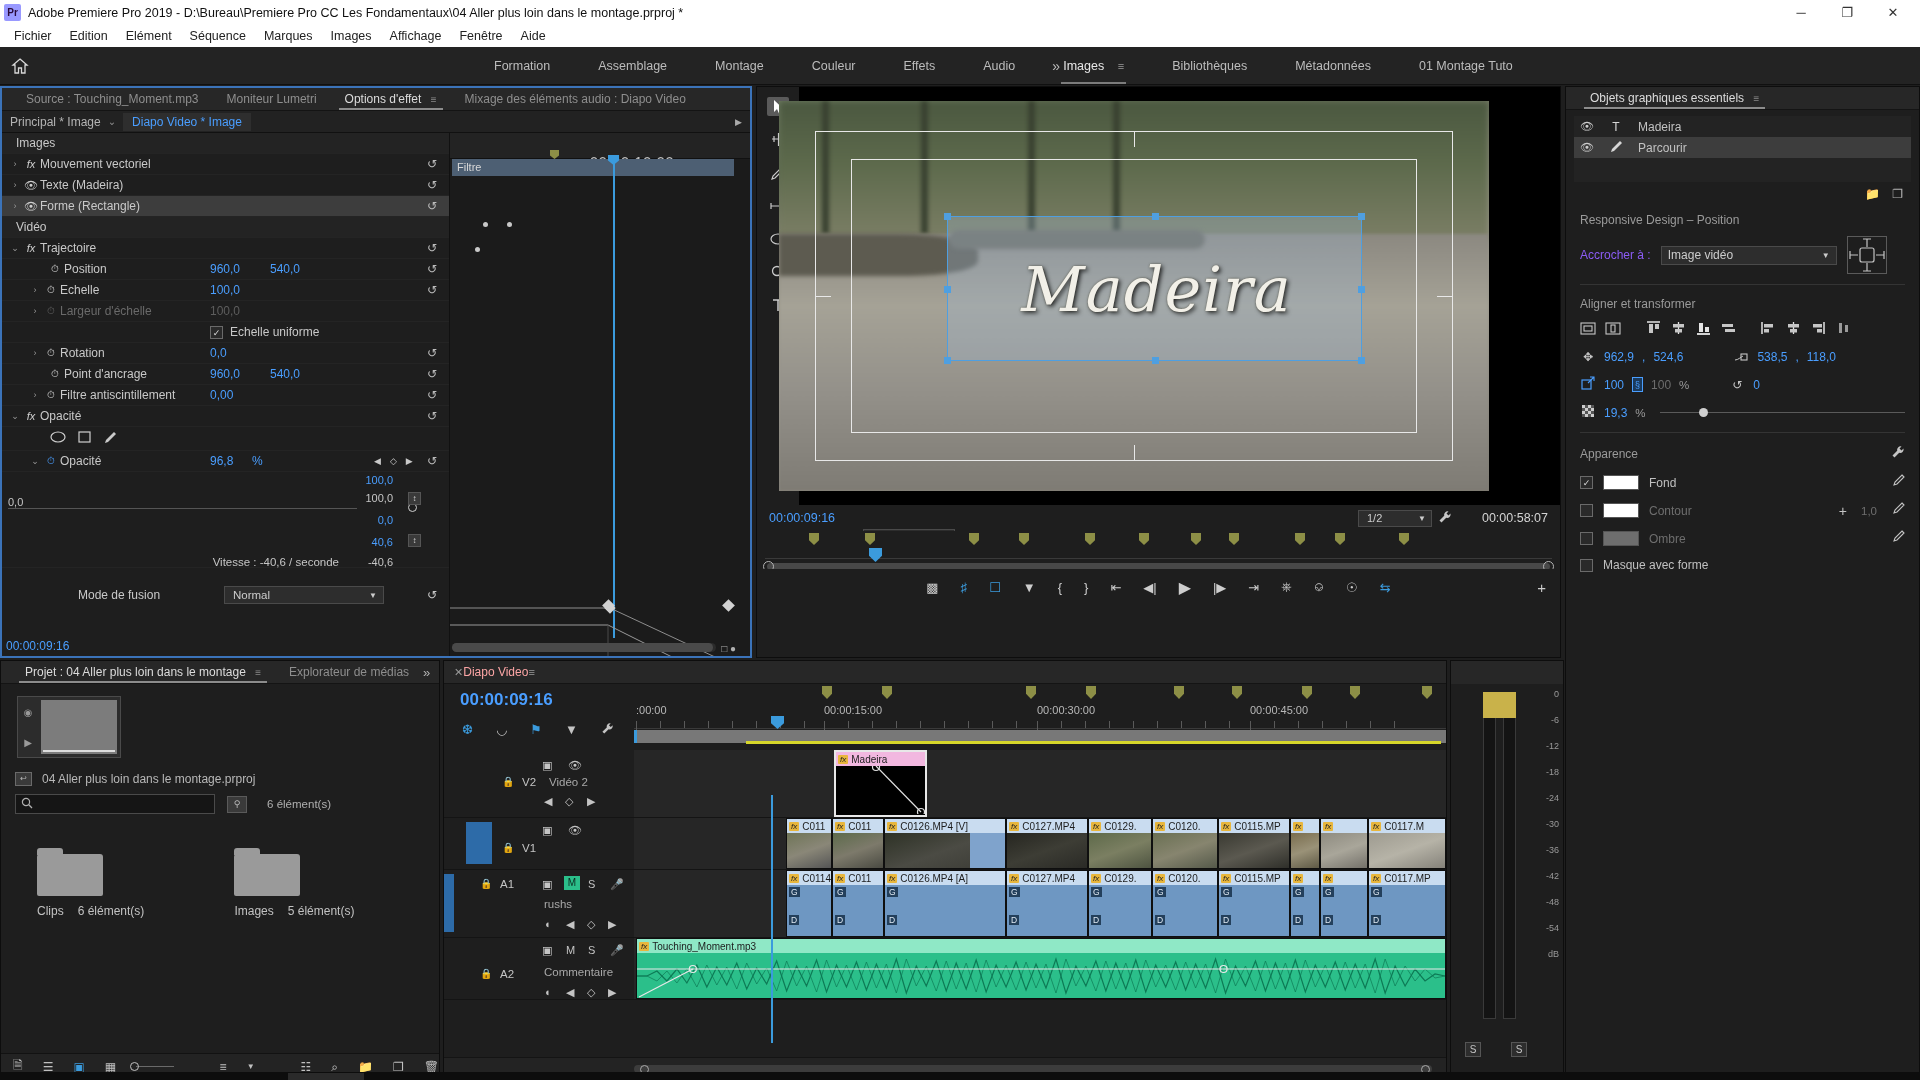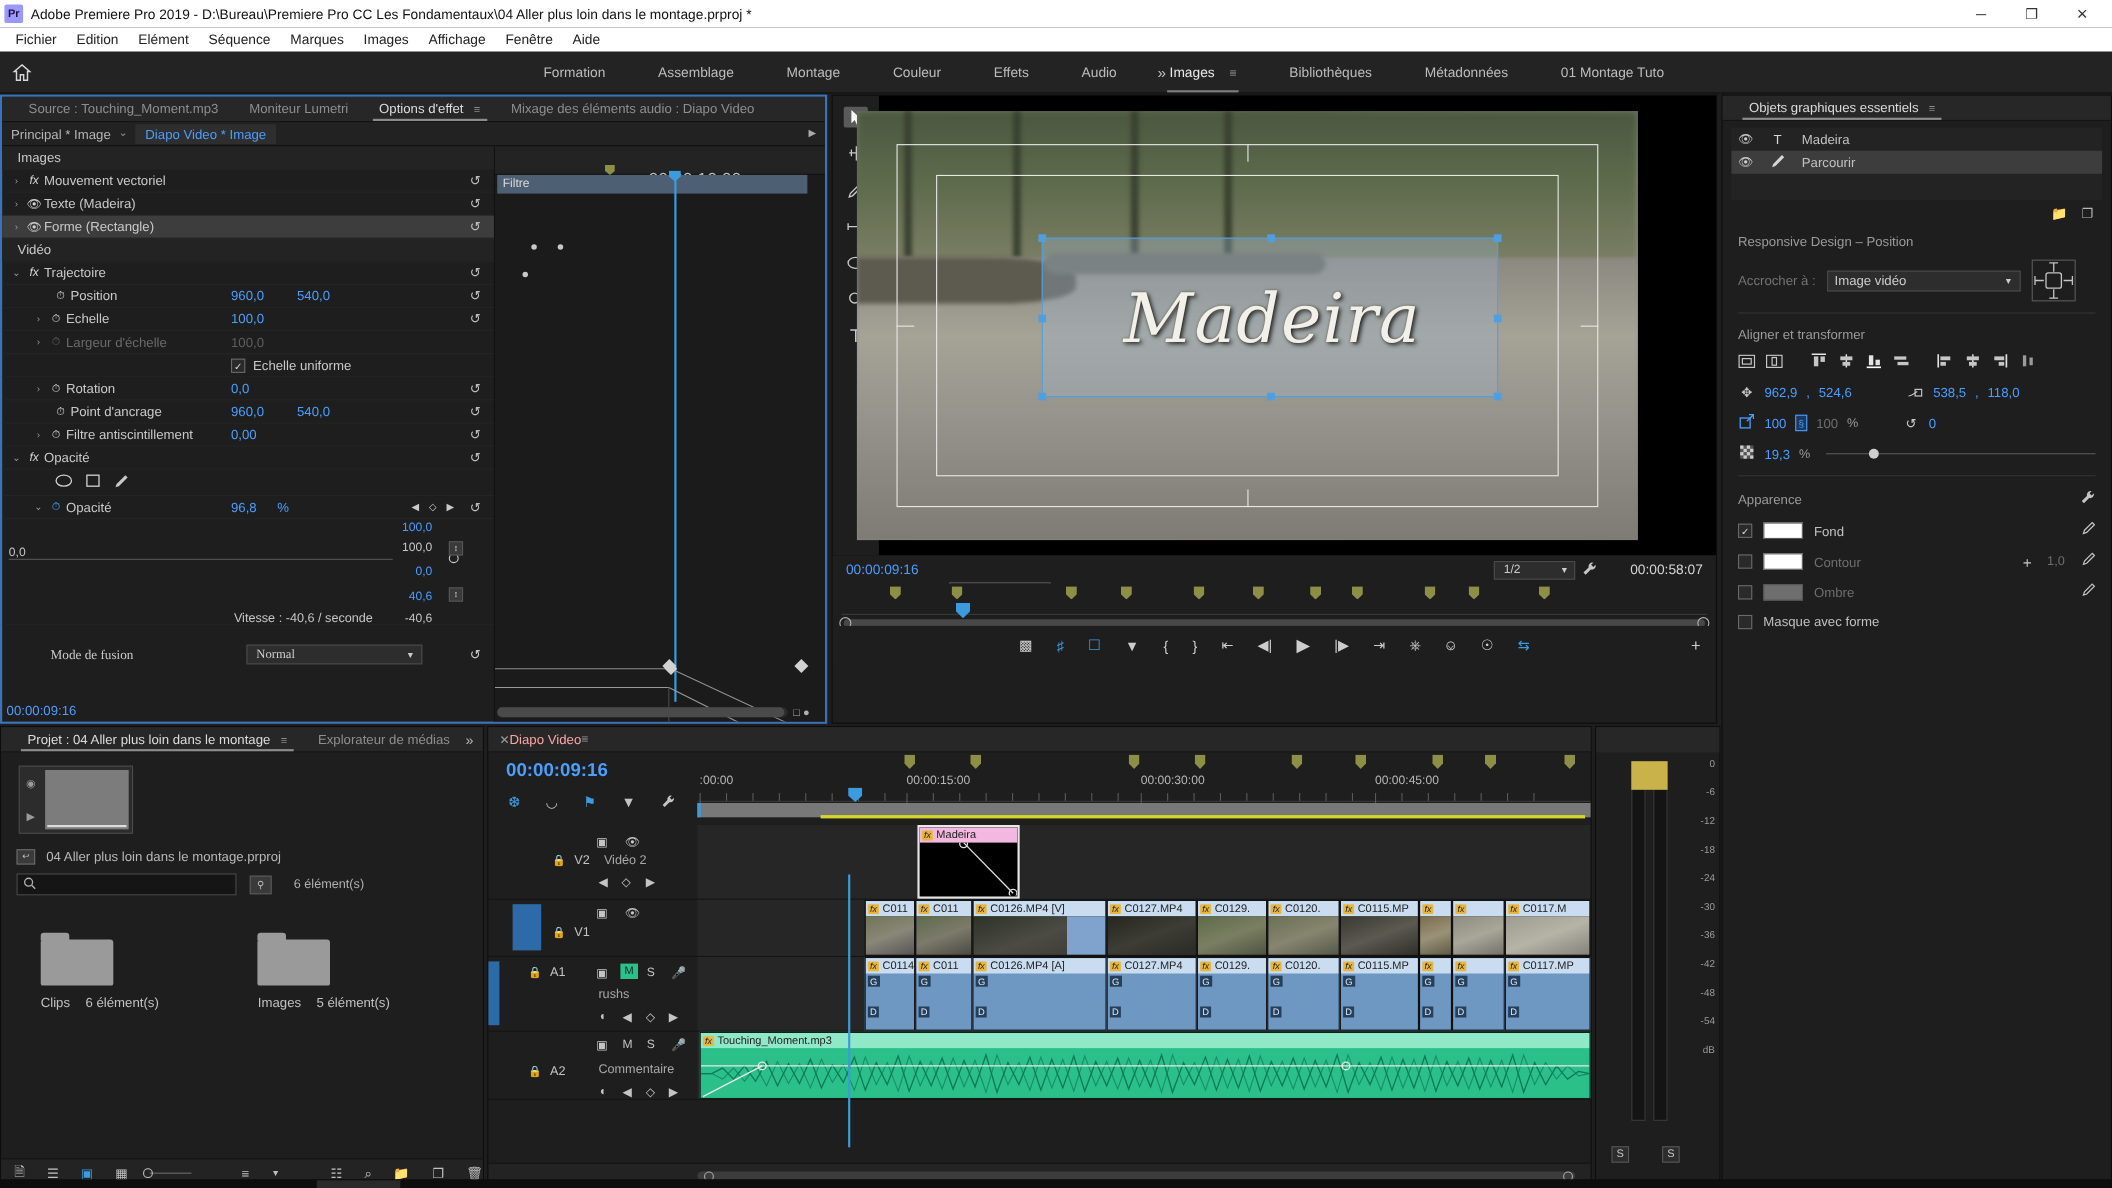--- a/index.html
+++ b/index.html
@@ -89,21 +89,21 @@
   .gl-min { position:absolute; left:6px; top:32px; color:#c6c6c6; font-size:11px;}
   .slider-line { position:absolute; left:6px; right:92px; top:36px; height:1px; background:#555; }
   .slider-knob { position:absolute; top:31px; width:9px; height:9px; border:1.5px solid #cfcfcf;
                  border-radius:50%; background:transparent; }
   .gv-right { position:absolute; right:56px; color:#4a9eff; font-size:11px; }
   .gv-grey { position:absolute; right:56px; color:#c6c6c6; font-size:11px;}
   .sq-btn { position:absolute; right:28px; width:13px; height:13px; background:#3a3a3a;
             border:1px solid #555; color:#ddd; font-size:8px; text-align:center; line-height:12px;}
 
   .speed-lbl { position:absolute; right:110px; color:#c6c6c6; font-size:11.5px; }
-  .fusion-row { height:26px; display:flex; align-items:center; padding-left:44px;font-family:Liberation Serif, serif; }
+  .fusion-row { height:26px; display:flex; align-items:center; padding-left:76px; }
   .fusion-row .lbl { color:#c9c9c9; }
   .fusion-sel { position:absolute; left:222px; width:160px; height:18px; background:#2d2d2d;
                 border:1px solid #4a4a4a; color:#ccc; font-size:11.5px; display:flex;
                 align-items:center; padding-left:8px; }
 
   .ec-tc { position:absolute; left:4px; bottom:3px; color:#4a9eff; font-size:12px; }
 
   
   .ecr-ruler { height:26px; background:#232323; position:relative; border-bottom:1px solid #111;}
   .ecr-tc { position:absolute; right:76px; top:22px; color:#c0c0c0; font-size:16px;}
@@ -200,21 +200,21 @@
   .eg-item { height:21px; display:flex; align-items:center; padding-left:6px; gap:14px; }
   .eg-item.sel { background:#3d3d3d; }
   .eg-item .vis { color:#cdcdcd; font-size:11px; width:14px; text-align:center;}
   .eg-item .ic { color:#d6d6d6; font-size:12px; width:16px; text-align:center;}
   .eg-item .lb { color:#c2c2c2; font-size:12px; }
   .eg-listbtns { display:flex; justify-content:flex-end; gap:12px; padding:5px 16px 0 0; }
   .eg-listbtns span { color:#b4b4b4; font-size:12px; }
   .eg-sec { margin-top:12px; padding:0 14px; }
   .eg-sec-t { color:#9a9a9a; font-size:12px; margin-bottom:9px; }
   .eg-row { display:flex; align-items:center; gap:10px; margin-bottom:9px; }
-  .eg-lbl { color:#737373; font-size:12px; }
+  .eg-lbl { color:#8b5cf6; font-size:12px; }
   .eg-select { width:176px; height:19px; background:#2d2d2d; border:1px solid #4a4a4a;
                display:flex; align-items:center; padding:0 6px; color:#ccc; font-size:12px;}
   .eg-select .cv { margin-left:auto; font-size:8px; }
   .respo-box { width:40px; height:38px; border:1px solid #5a5a5a; position:relative; }
   .divider { height:1px; background:#343434; margin:10px 14px; }
   .align-icons { display:flex; align-items:center; gap:9px; margin:4px 0 12px 0; }
   .aic { width:16px; height:16px; color:#c6c6c6; font-size:12px; display:flex;
          align-items:center; justify-content:center; }
   .aic.act { color:#fff; }
   .tr-row { display:flex; align-items:center; gap:8px; margin-bottom:11px; font-size:12px;}

